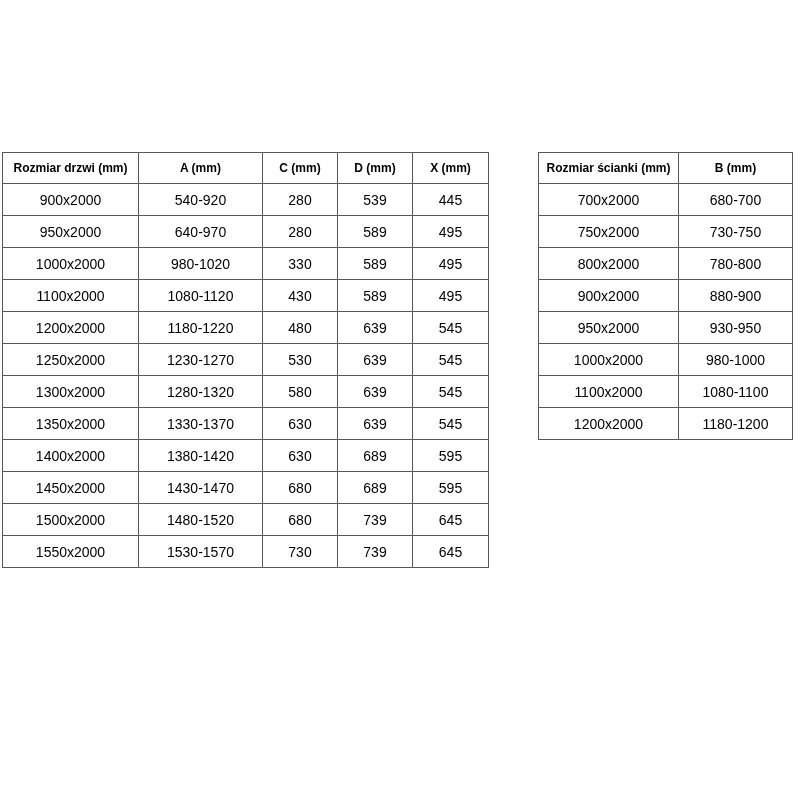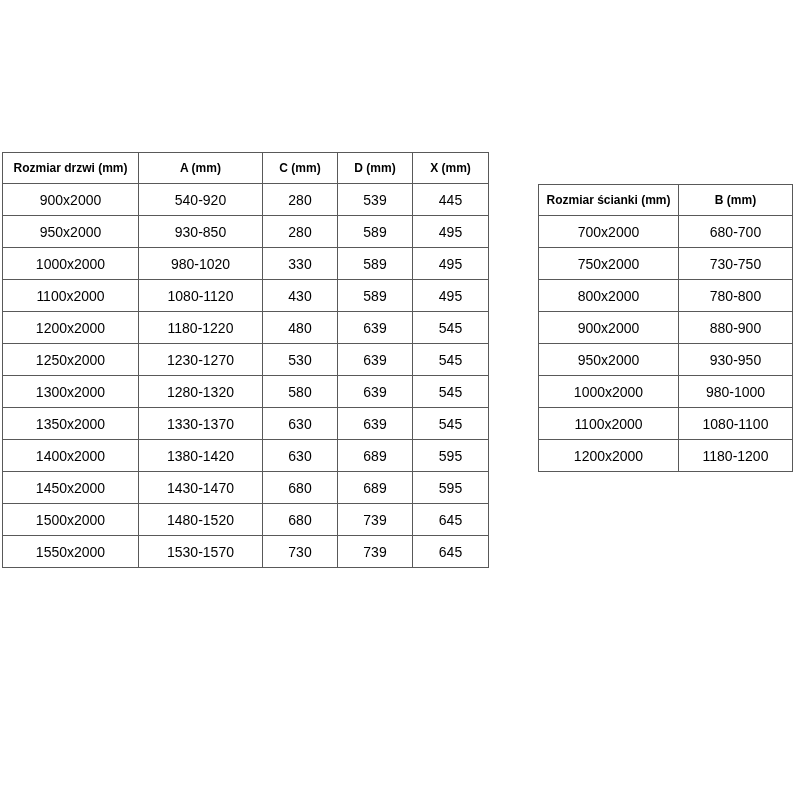--- a/index.html
+++ b/index.html
@@ -41,21 +41,20 @@
   }
   #doors-table {
     left: 2px;
     top: 152px;
     width: 486px;
   }
   #walls-table {
     left: 538px;
     top: 152px;
     width: 254px;
-    margin-top: 32px;
   }
 </style>
 </head>
 <body>
 
 <table class="spec-table" id="doors-table">
   <colgroup>
     <col style="width:136px">
     <col style="width:124px">
     <col style="width:75px">
@@ -74,21 +73,21 @@
   <tbody>
       <tr>
         <td>900x2000</td>
         <td>540-920</td>
         <td>280</td>
         <td>539</td>
         <td>445</td>
       </tr>
       <tr>
         <td>950x2000</td>
-        <td>930-850</td>
+        <td>640-970</td>
         <td>280</td>
         <td>589</td>
         <td>495</td>
       </tr>
       <tr>
         <td>1000x2000</td>
         <td>980-1020</td>
         <td>330</td>
         <td>589</td>
         <td>495</td>

